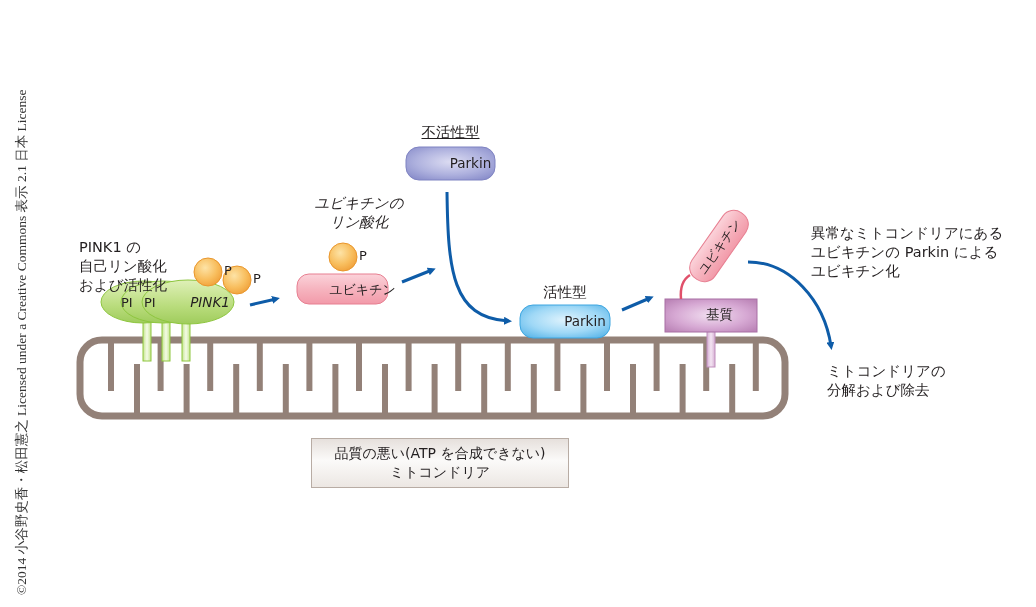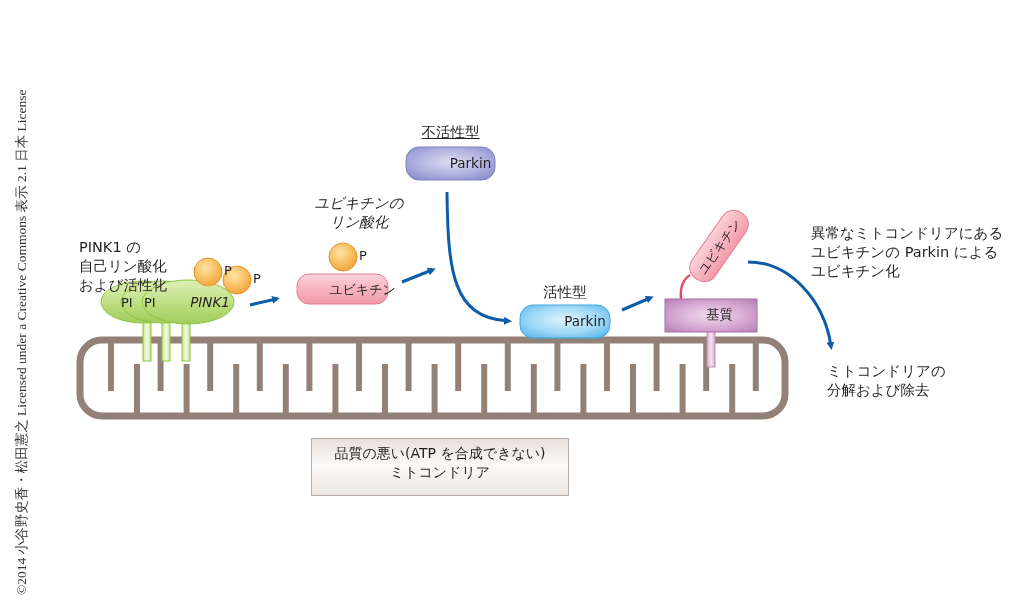--- a/index.html
+++ b/index.html
@@ -7,21 +7,21 @@
          font-family: "DejaVu Sans", "Liberation Sans", sans-serif; color: #231f20; }
   .credit { position: absolute; left: 0; top: 0; width: 607px; height: 36px;
             transform-origin: 0 0; transform: translate(4px, 603px) rotate(-90deg);
             font-family: "Liberation Serif", "DejaVu Serif", serif; font-size: 13.5px;
             line-height: 36px; text-align: left; padding-left: 8px; box-sizing: border-box;
             white-space: nowrap; color: #333; }
   svg#diagram { position: absolute; left: 0; top: 0; }
   .lbl { position: absolute; font-size: 14.5px; line-height: 19px; white-space: nowrap; color: #231f20; }
   .center { text-align: center; }
   .box-text { position: absolute; font-size: 13px; text-align: center; white-space: nowrap; color: #231f20; margin-left: 20px; }
-  .legend-box { position: absolute; left: 311px; top: 438px; width: 258px; height: 58px;
+  .legend-box { position: absolute; left: 311px; top: 438px; width: 258px; height: 50px;
                 border: 1px solid #b8aca4; box-sizing: border-box;
                 background: linear-gradient(to bottom, #e6e0dc 0%, #fbfaf9 45%, #ece7e3 100%);
                 text-align: center; font-size: 14px; line-height: 19px; padding-top: 5px; }
 </style>
 </head>
 <body>
 
 <div class="credit">©2014 小谷野史香・松田憲之 Licensed under a Creative Commons 表示 2.1 日本 License</div>
 
 <svg id="diagram" width="1036" height="607" viewBox="0 0 1036 607" xmlns="http://www.w3.org/2000/svg">

